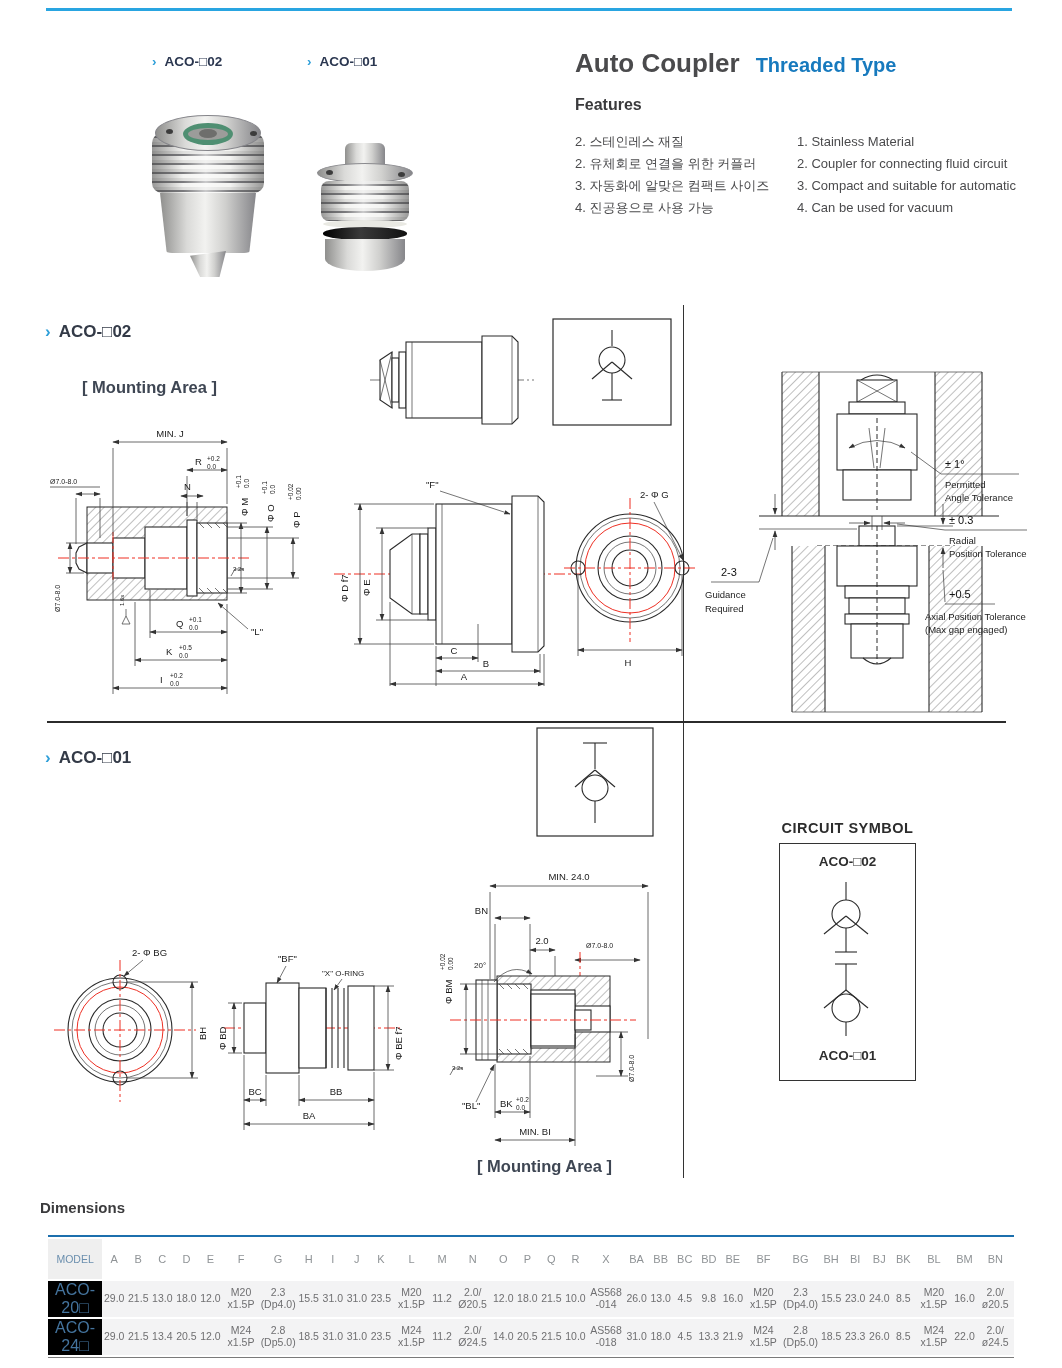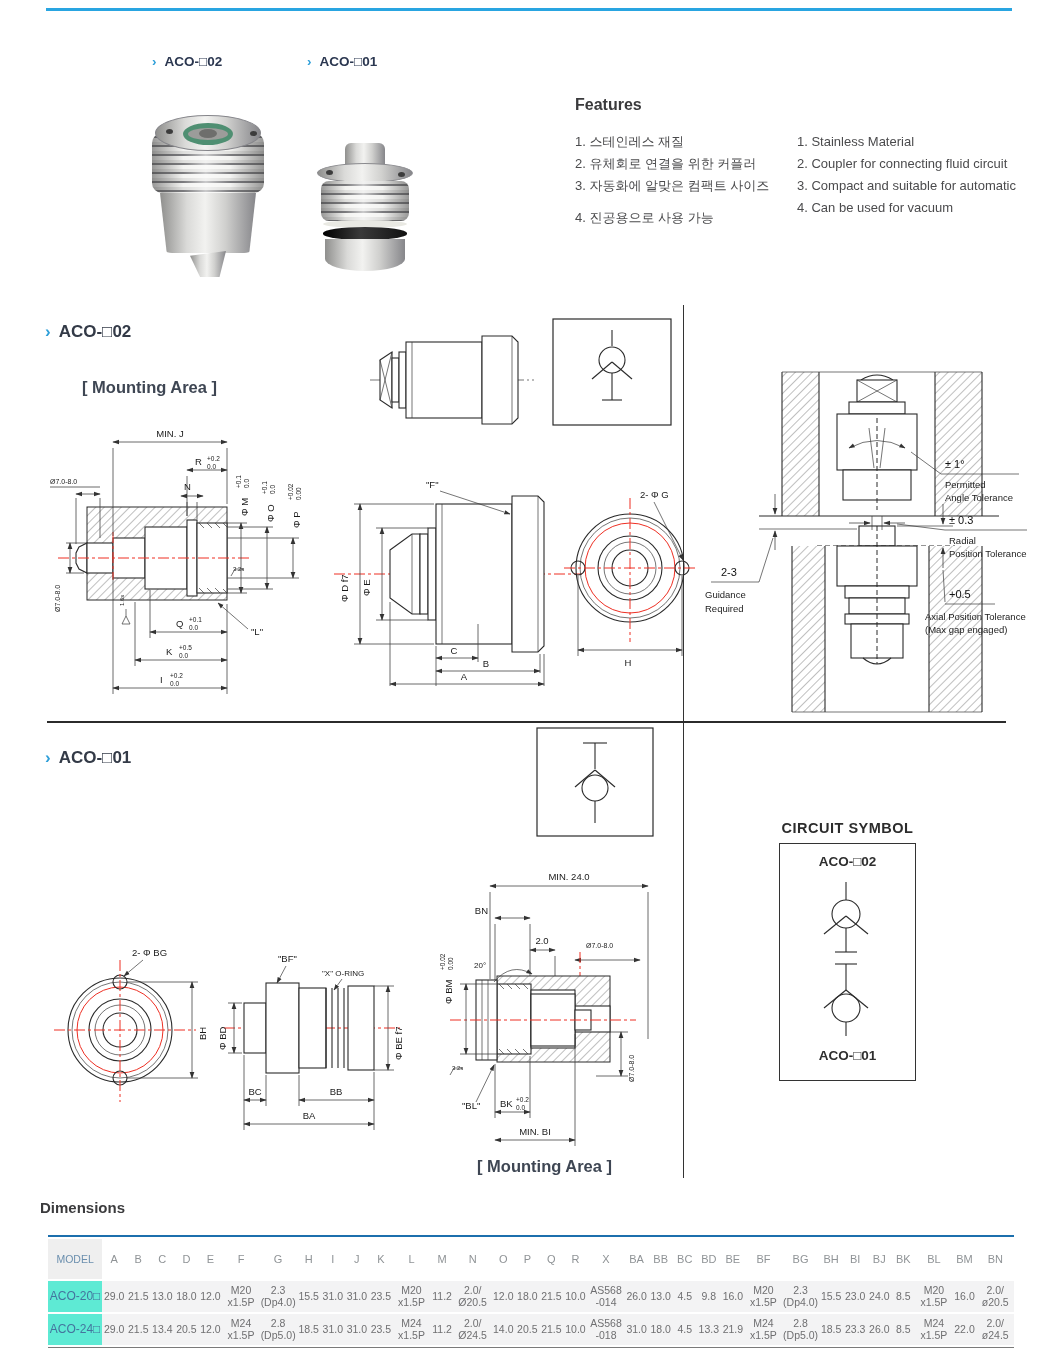--- a/index.html
+++ b/index.html
@@ -49,21 +49,21 @@
 .redc{stroke:#ee2f23;stroke-width:1;fill:none}
 .dash{stroke:#2a2a2a;stroke-width:1;fill:none;stroke-dasharray:5 3}
 
 .dim-head{position:absolute;left:40px;top:1199px;font-size:15px;font-weight:bold;color:#3b3b3d}
 .dim-table-wrap{position:absolute;left:48px;top:1235px;width:966px;border-top:2px solid #1c6fad;border-bottom:1px solid #7a7a7a}
 table{border-collapse:separate;border-spacing:0 2px;table-layout:fixed;width:966px}
 th,td{text-align:center;vertical-align:middle;white-space:pre-line;overflow:hidden}
 th{height:40px;font-size:11px;font-weight:normal;color:#8f9396}
 th.model-h{background:#efefef;color:#6b8fae;font-size:10.5px}
 td{height:31px;font-size:10.5px;line-height:1.12}
-td.model-c{color:#44749e;background:#5eead4;font-size:12px}
+td.model-c{color:#44749e;background:#000000;font-size:16px}
 td.val-c{background:#f3f3f4;color:#6f6f71}
 </style>
 </head>
 <body>
 
 <div id="page">
 
   <div class="top-rule"></div>
 
   <div class="prod-label" style="left:152px;top:54px"><span class="chev">›</span><span>ACO-□02</span></div>
@@ -85,25 +85,28 @@
     <div class="metal" style="position:absolute;left:0;top:20px;width:96px;height:20px;border-radius:48px/10px;border:1px solid #8a8a8e">
       <div style="position:absolute;left:8px;top:6px;width:7px;height:5px;border-radius:50%;background:#3c3c3c"></div>
       <div style="position:absolute;left:80px;top:8px;width:7px;height:5px;border-radius:50%;background:#3c3c3c"></div>
     </div>
     <div class="p-threads" style="left:4px;top:38px;width:88px;height:40px;border-radius:8px"></div>
     <div style="position:absolute;left:6px;top:77px;width:84px;height:8px;background:#e9e9e3;border-radius:42px/4px"></div>
     <div style="position:absolute;left:6px;top:84px;width:84px;height:13px;background:linear-gradient(90deg,#000,#3a3a3a 45%,#111);border-radius:42px/6px"></div>
     <div class="metal" style="position:absolute;left:8px;top:96px;width:80px;height:32px;border-radius:0 0 40px 40px/0 0 12px 12px"></div>
   </div>
 
+  <div class="title-wrap">
+    <span class="title-main">Auto Coupler</span><span class="title-sub">Threaded Type</span>
+  </div>
   <div class="feat-head">Features</div>
-  <div class="feat" style="left:575px;top:131px">1.  스테인레스 재질</div>
+  <div class="feat" style="left:575px;top:131px">2.  스테인레스 재질</div>
   <div class="feat" style="left:575px;top:153px">2.  유체회로 연결을 위한 커플러</div>
   <div class="feat" style="left:575px;top:175px">3.  자동화에 알맞은 컴팩트 사이즈</div>
-  <div class="feat" style="left:575px;top:207px">4.  진공용으로 사용 가능</div>
+  <div class="feat" style="left:575px;top:197px">4.  진공용으로 사용 가능</div>
   <div class="feat" style="left:797px;top:131px">1. Stainless Material</div>
   <div class="feat" style="left:797px;top:153px">2. Coupler for connecting fluid circuit</div>
   <div class="feat" style="left:797px;top:175px">3. Compact and suitable for automatic</div>
   <div class="feat" style="left:797px;top:197px">4. Can be used for vacuum</div>
 
   <div class="vdiv"></div>
   <div class="hdiv"></div>
 
   <div class="sec-head" style="left:45px;top:322px"><span class="chev">›</span><span>ACO-□02</span></div>
   <div class="mount-label" style="left:82px;top:378px">[ Mounting Area ]</div>

